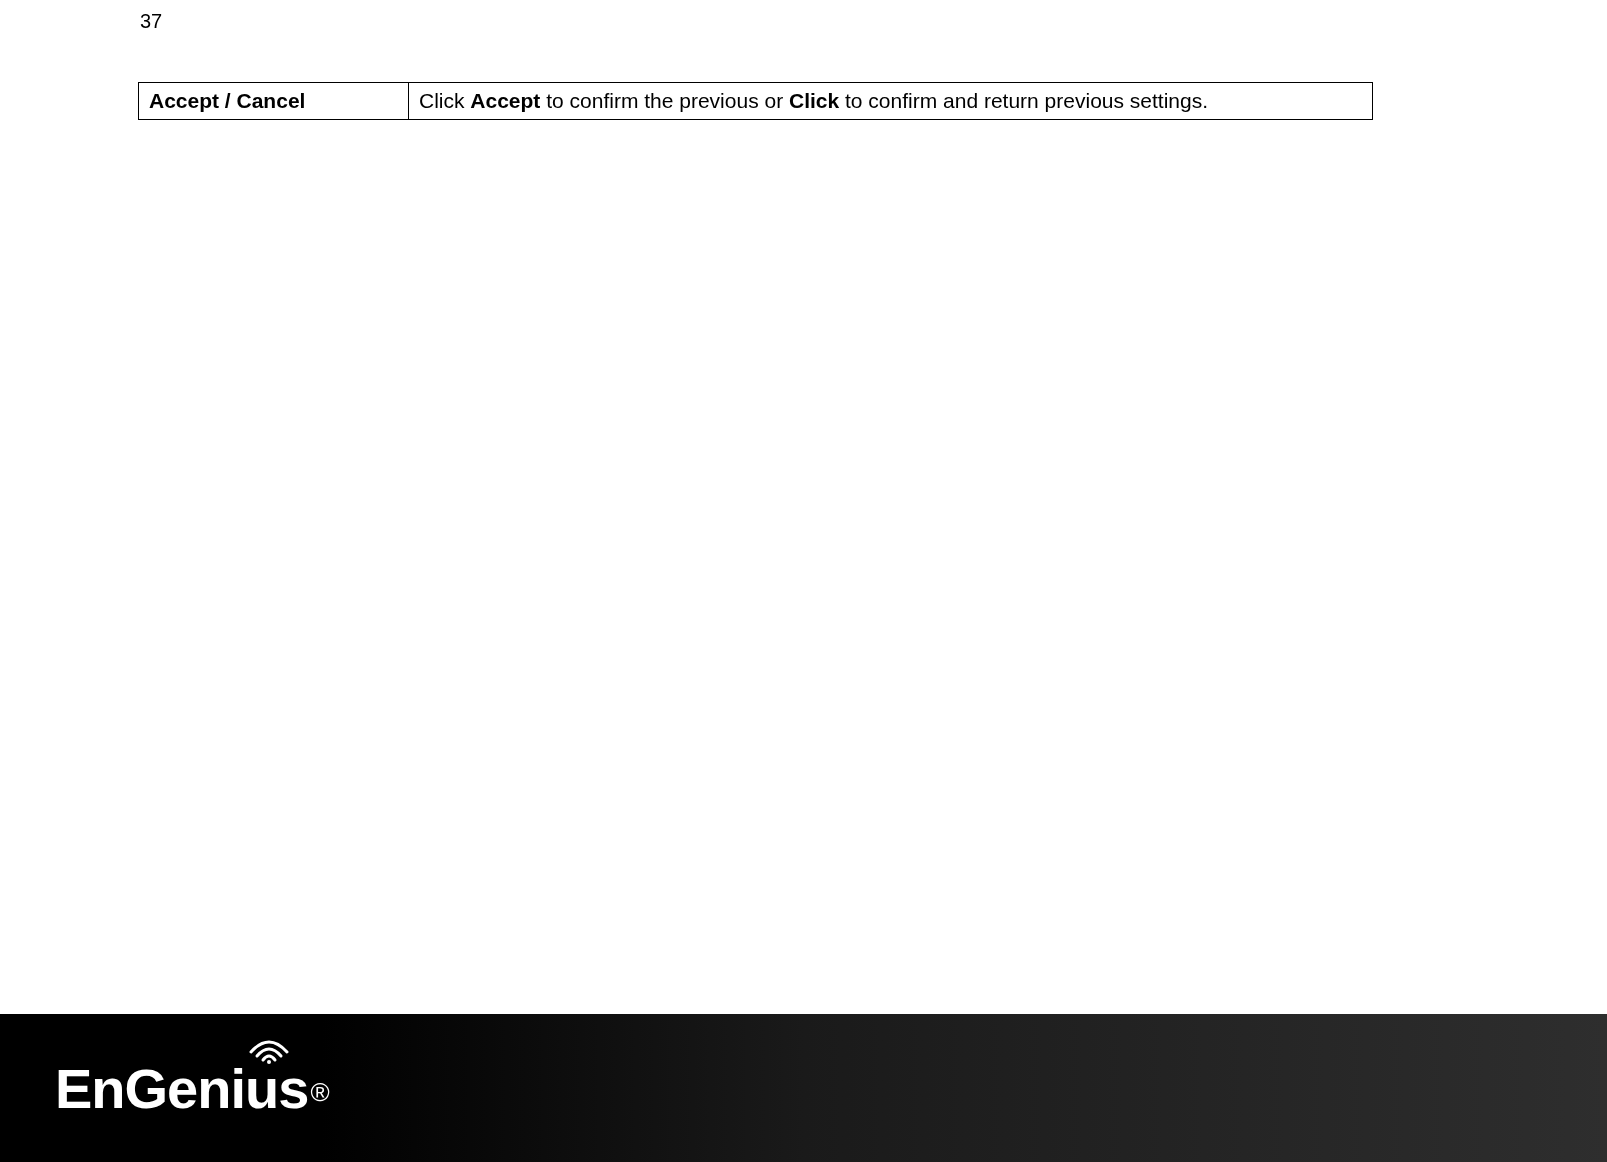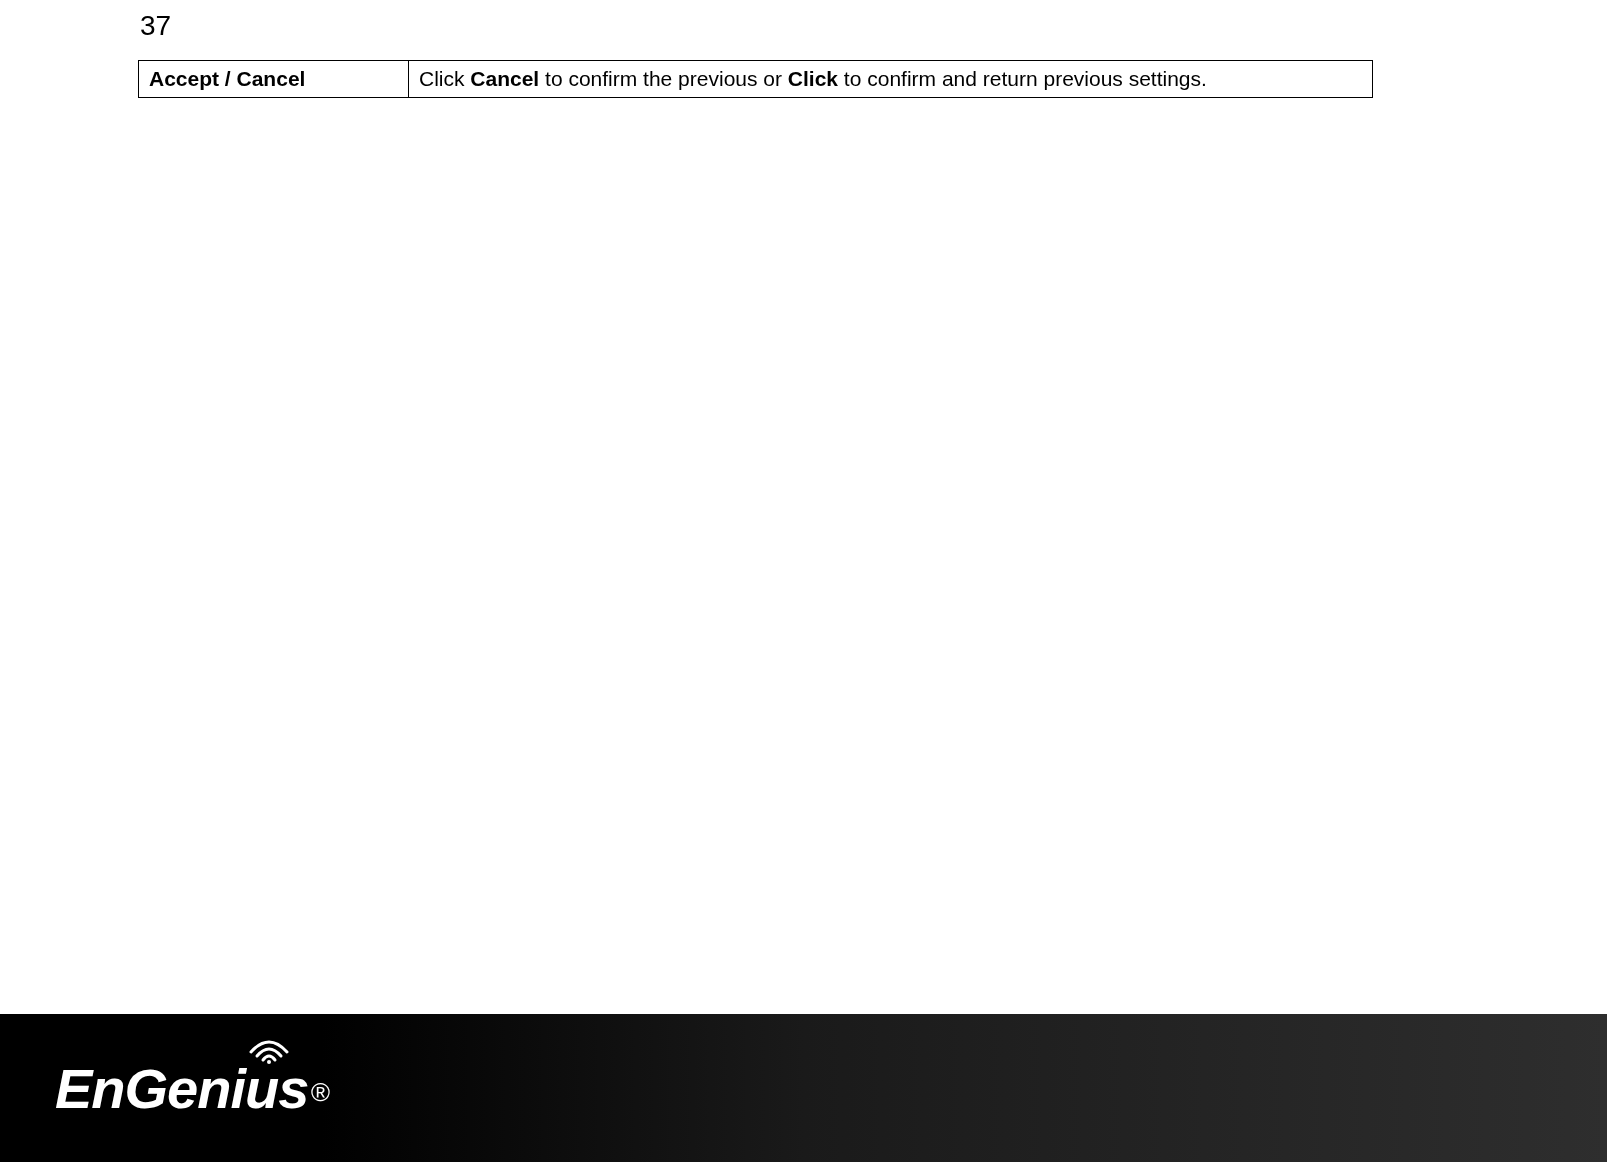--- a/index.html
+++ b/index.html
@@ -12,27 +12,27 @@
       height: 1162px;
       background: #ffffff;
       font-family: Arial, Helvetica, sans-serif;
       position: relative;
       overflow: hidden;
     }
     .page-number {
       position: absolute;
       top: 10px;
       left: 140px;
-      font-size: 28px;
+      font-size: 20px;
       color: #000;
       text-align: center;
     }
     .content-table {
       position: absolute;
-      top: 60px;
+      top: 82px;
       left: 138px;
       border-collapse: collapse;
       width: 1235px;
     }
     .content-table td {
       border: 1.5px solid #000;
       padding: 6px 10px;
       font-size: 21px;
       vertical-align: middle;
     }
@@ -54,21 +54,20 @@
       height: 148px;
       background: linear-gradient(to right, #000000 0%, #000000 20%, #1a1a1a 50%, #2e2e2e 100%);
       display: flex;
       align-items: center;
       padding-left: 55px;
     }
     .logo {
       display: flex;
       align-items: flex-start;
       color: #fff;
-      font-style: italic;
     }
     .logo-text {
       font-family: Arial, sans-serif;
       font-size: 56px;
       font-weight: 600;
       letter-spacing: -1px;
       color: #fff;
       position: relative;
     }
     .logo-wrap {
@@ -92,21 +91,21 @@
 </head>
 <body>
 
 <div class="page-number">37</div>
 
 <table class="content-table">
   <tbody>
       <tr>
     <td class="label-cell">Accept / Cancel</td>
     <td class="desc-cell">
-      <span>Click </span><b>Cancel</b><span> to confirm the previous or </span><b>Click</b><span> to confirm and return previous settings.</span>
+      <span>Click </span><b>Accept</b><span> to confirm the previous or </span><b>Click</b><span> to confirm and return previous settings.</span>
     </td>
   </tr>
 </tbody>
   </table>
 
 <div class="footer">
   <div class="logo">
     <span class="logo-wrap">
       <svg class="wifi-icon" viewBox="0 0 40 30" xmlns="http://www.w3.org/2000/svg">
         <path d="M 2 18 Q 20 -2 38 18" stroke="#fff" stroke-width="3" fill="none" stroke-linecap="round"></path>

